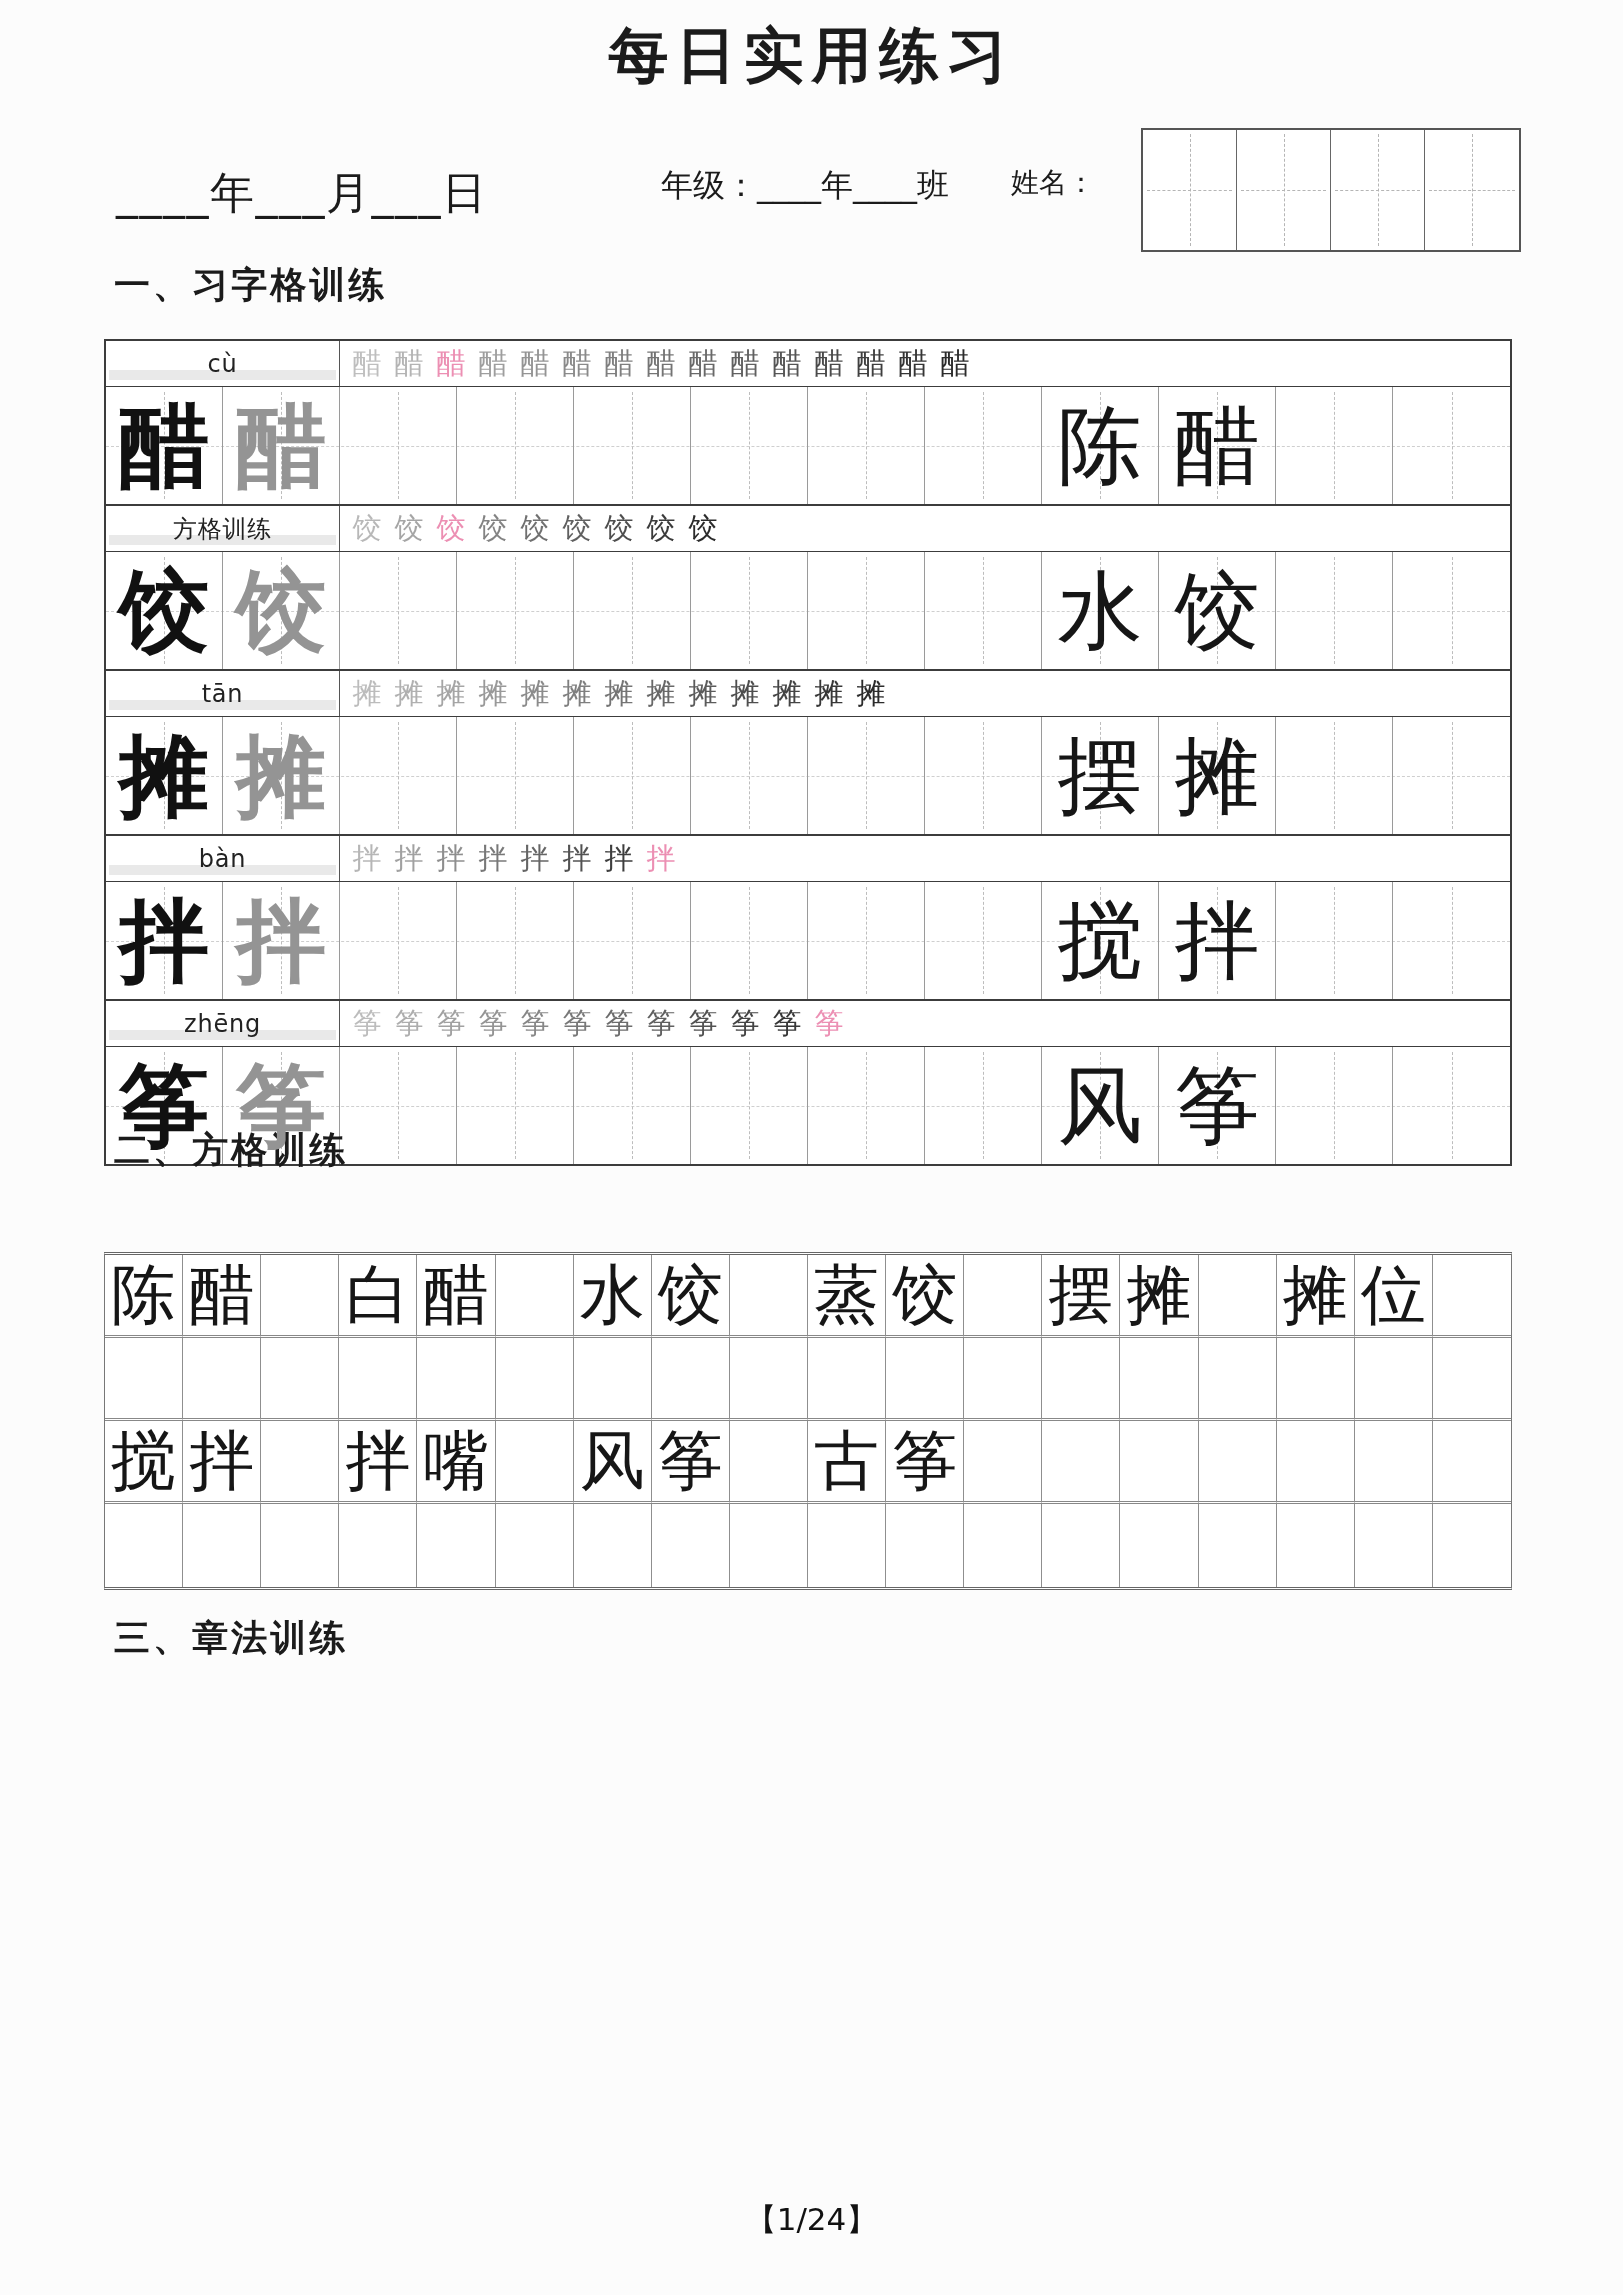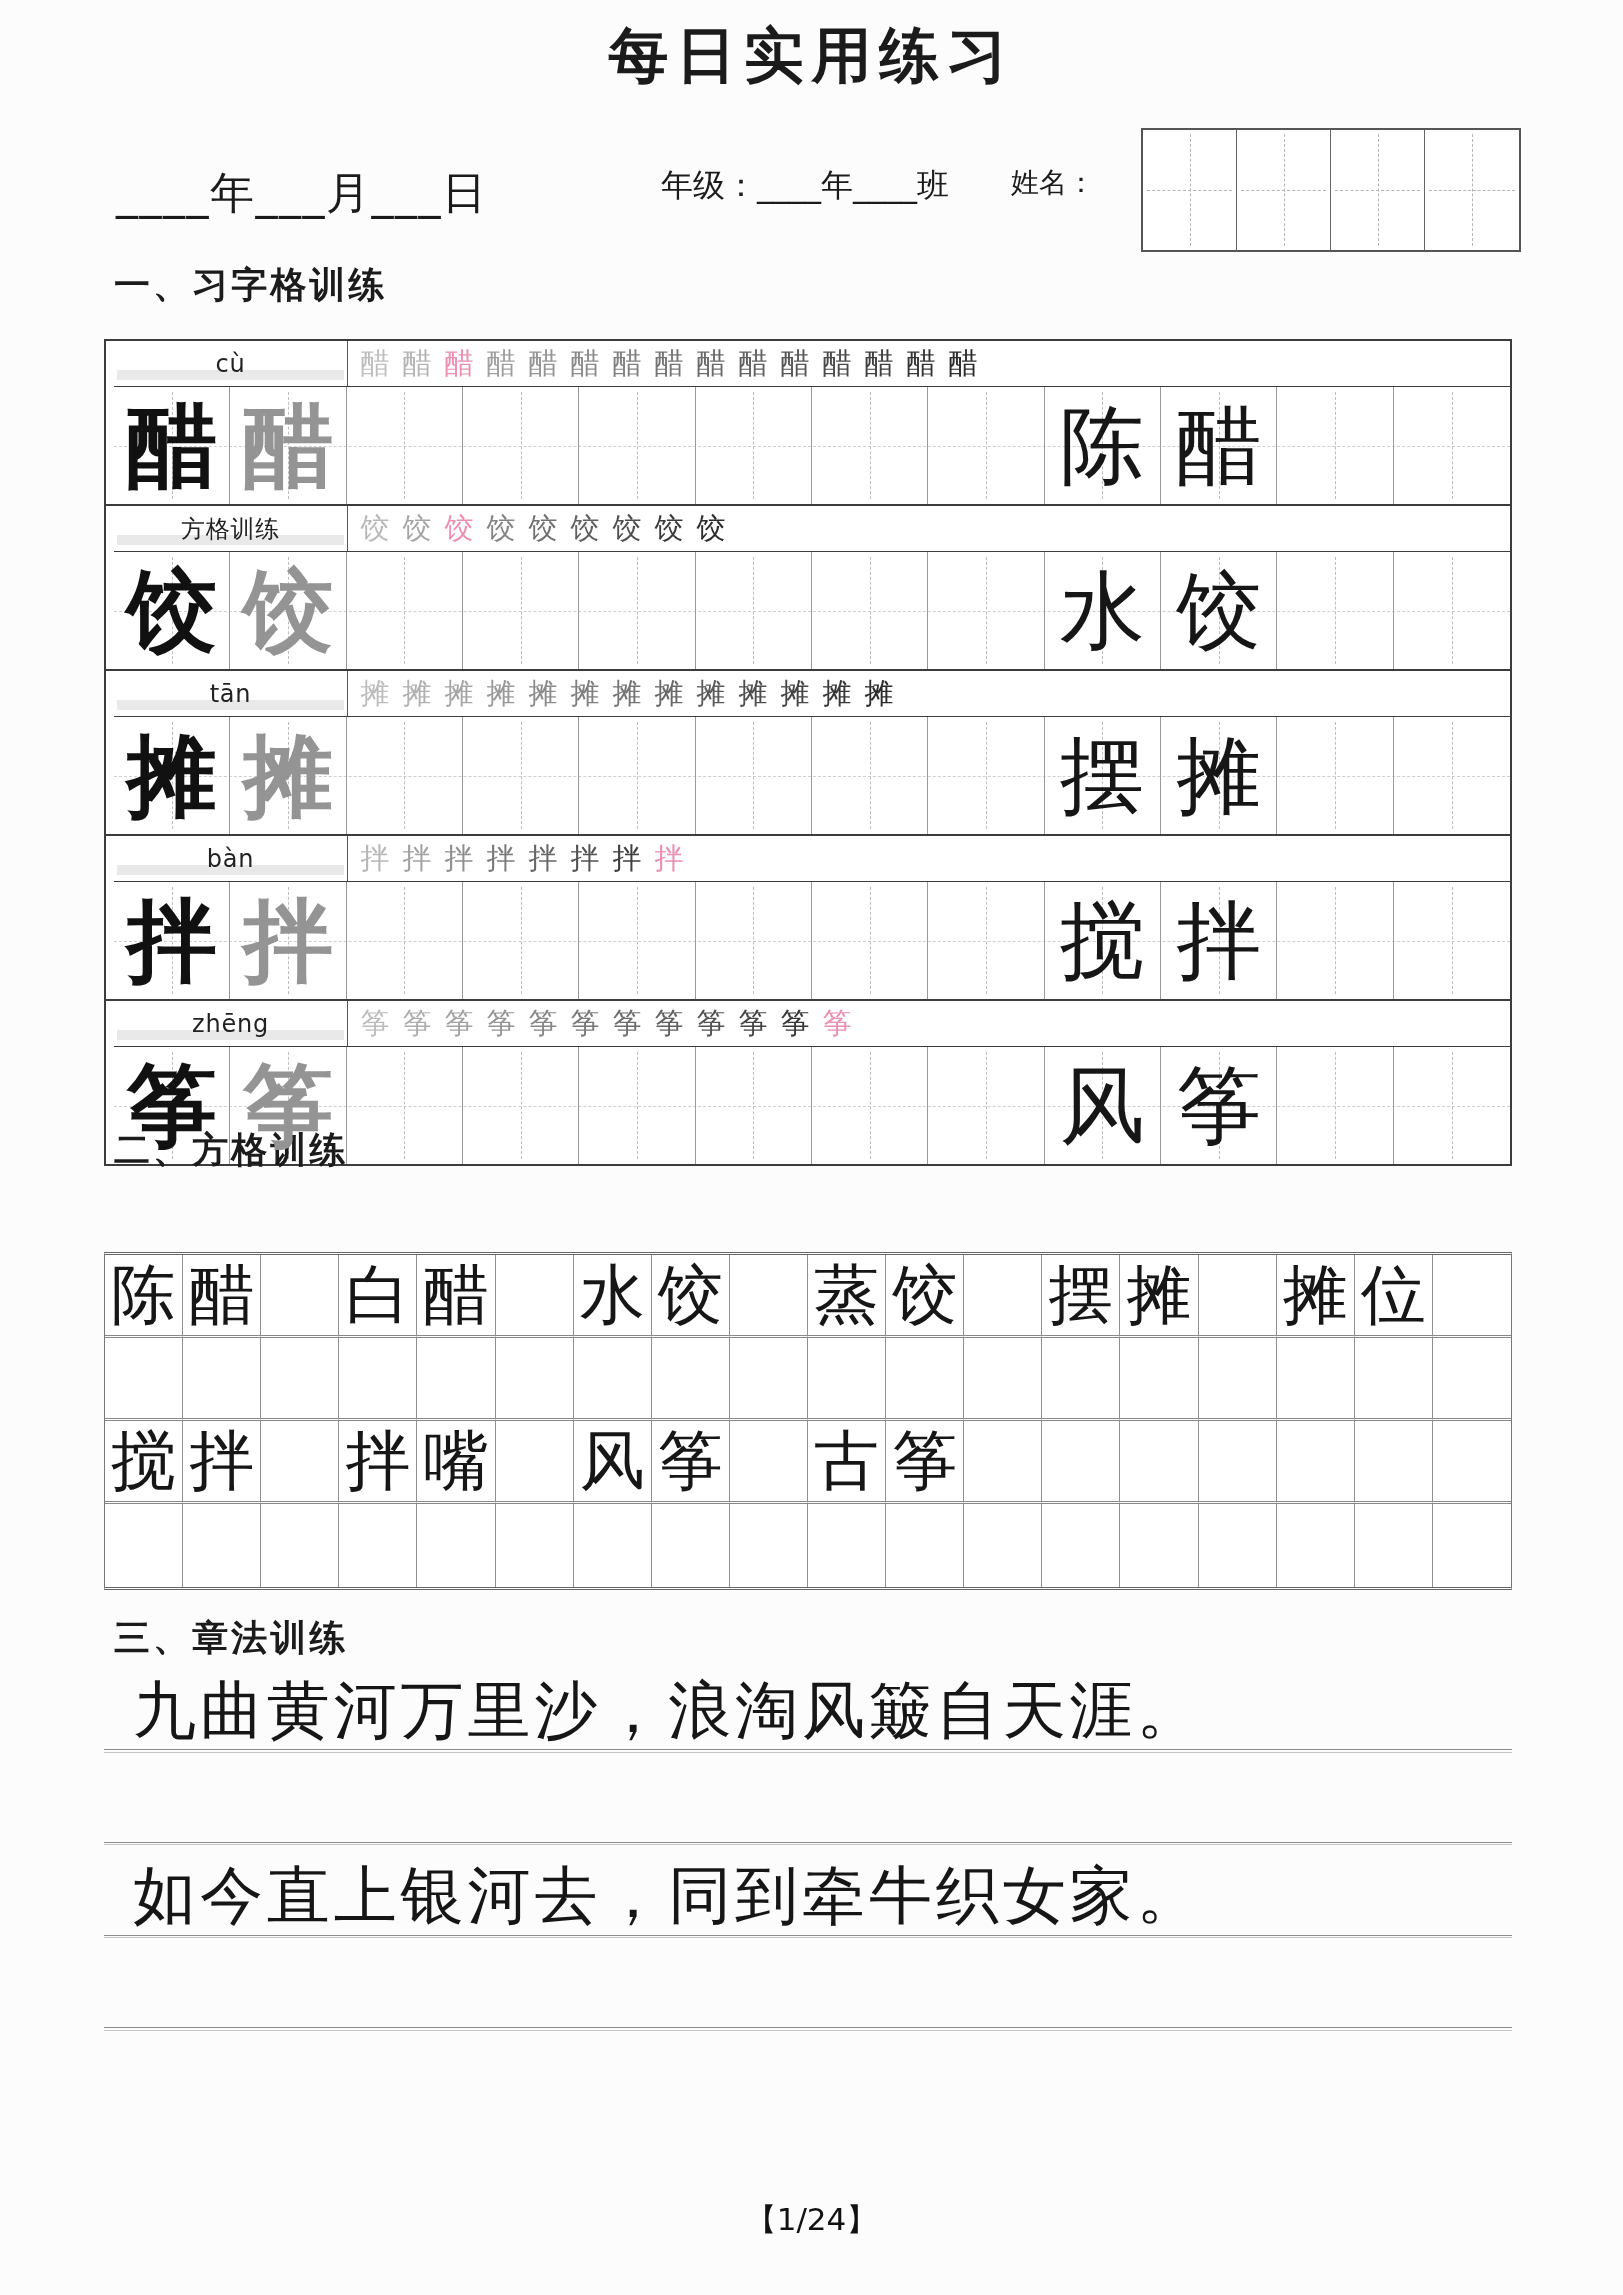--- a/index.html
+++ b/index.html
@@ -22,21 +22,21 @@
   .ngcell::after{content:"";position:absolute;top:50%;left:3.9px;right:3.9px;border-top:1.5px dashed #b5b5b5;}
 
   .sec-title{position:absolute;left:114px;font-size:36px;font-weight:700;letter-spacing:3.1px;}
   .sec-title.s1{top:261px;text-align:center;}
   .sec-title.s2{top:1126px;}
   .sec-title.s3{top:1614px;}
 
   
   .char-table{position:absolute;left:104px;top:339px;width:1408px;
               border:2.3px solid #3c3c3c;box-sizing:border-box;background:#fff;}
-  .blk{border-top:2.3px solid #3c3c3c;padding-left:8px;}
+  .blk{border-top:2.3px solid #3c3c3c;}
   .blk:first-child{border-top:none;}
   .blk-head{display:flex;height:46px;border-bottom:1.5px solid #3c3c3c;box-sizing:border-box;}
   .pinyin-cell{flex:0 0 233px;border-right:1.5px solid #555;position:relative;
                display:flex;align-items:center;justify-content:center;font-size:24px;color:#222;}
   .py-band{position:absolute;left:3.1px;right:3.1px;bottom:6.2px;height:10px;background:#e9e9e9;}
   .py-text{position:relative;z-index:1;letter-spacing:0.8px;}
   .stroke-strip{flex:1;display:flex;align-items:center;padding-left:12.4px;gap:13px;overflow:hidden;}
   .stroke-glyph{font-size:29px;line-height:1;color:#2b2b2b;flex:0 0 auto;}
   .stroke-glyph.hl{color:#ec8fb3 !important;opacity:1 !important;}
   .prow{display:grid;grid-template-columns:repeat(12,1fr);height:117px;position:relative;}
@@ -382,26 +382,16 @@
       <div class="sqcell"></div>
       <div class="sqcell"></div>
       <div class="sqcell"></div>
       <div class="sqcell"></div>
       <div class="sqcell"></div>
       <div class="sqcell"></div>
       <div class="sqcell"></div>
     </div>
 
   <div class="sec-title s3">三、章法训练</div>
-  <div class="composition" id="composition">
-      <div class="comp-text">九曲黄河万里沙，浪淘风簸自天涯。</div>
-      <div class="rule-line"></div>
-      <div class="comp-blank"></div>
-      <div class="rule-line"></div>
-      <div class="comp-text">如今直上银河去，同到牵牛织女家。</div>
-      <div class="rule-line"></div>
-      <div class="comp-blank"></div>
-      <div class="rule-line"></div>
-    </div>
 
   <div class="footer">【1/24】</div>
 </div>
 
 
 </body></html>

